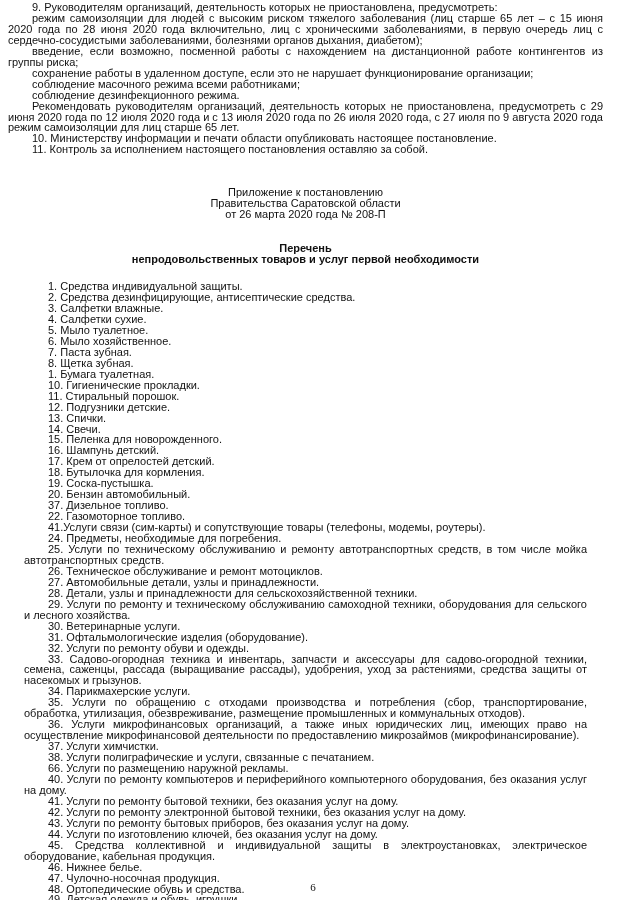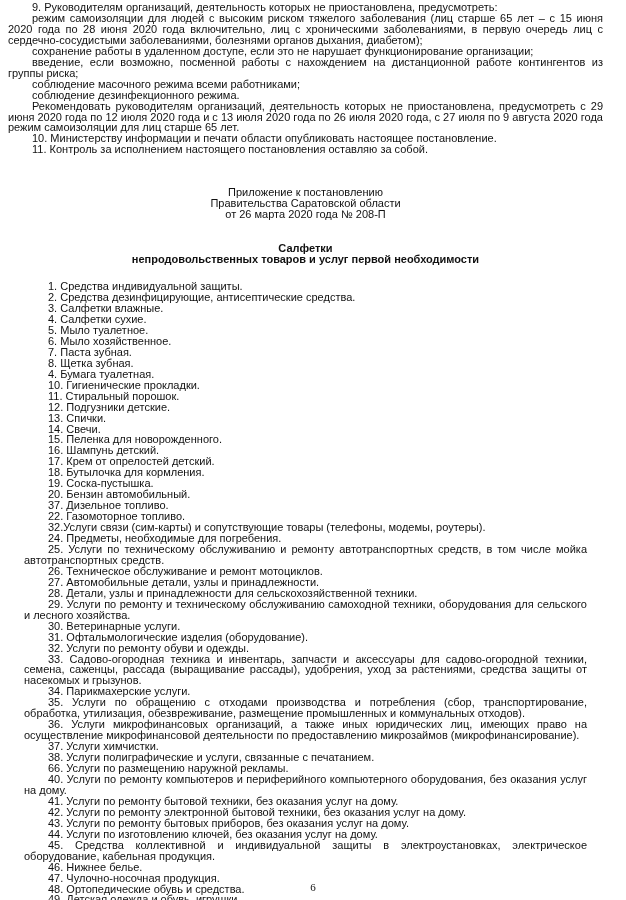--- a/index.html
+++ b/index.html
@@ -22,68 +22,68 @@
       font-family: "Liberation Serif", serif; font-size: 11px; color: #111;
     }
   </style>
 </head>
 <body>
 
 <div class="page">
   <div>
     <p class="p">9. Руководителям организаций, деятельность которых не приостановлена, предусмотреть:</p>
     <p class="p">режим самоизоляции для людей с высоким риском тяжелого заболевания (лиц старше 65 лет – с 15 июня 2020 года по 28 июня 2020 года включительно, лиц с хроническими заболеваниями, в первую очередь лиц с сердечно-сосудистыми заболеваниями, болезнями органов дыхания, диабетом);</p>
+    <p class="p">введение, если возможно, посменной работы с нахождением на дистанционной работе контингентов из группы риска;</p>
     <p class="p">сохранение работы в удаленном доступе, если это не нарушает функционирование организации;</p>
-    <p class="p">введение, если возможно, посменной работы с нахождением на дистанционной работе контингентов из группы риска;</p>
     <p class="p">соблюдение масочного режима всеми работниками;</p>
     <p class="p">соблюдение дезинфекционного режима.</p>
     <p class="p">Рекомендовать руководителям организаций, деятельность которых не приостановлена, предусмотреть с 29 июня 2020 года по 12 июля 2020 года и с 13 июля 2020 года по 26 июля 2020 года, с 27 июля по 9 августа 2020 года режим самоизоляции для лиц старше 65 лет.</p>
     <p class="p">10. Министерству информации и печати области опубликовать настоящее постановление.</p>
     <p class="p">11. Контроль за исполнением настоящего постановления оставляю за собой.</p>
   </div>
 
   <div class="gap"></div>
 
   <div class="appendix">
     <div>Приложение к постановлению</div>
     <div>Правительства Саратовской области</div>
     <div>от 26 марта 2020 года № 208-П</div>
   </div>
 
   <div class="gap2"></div>
 
   <div>
-    <p class="title">Салфетки</p>
+    <p class="title">Перечень</p>
     <p class="title">непродовольственных товаров и услуг первой необходимости</p>
   </div>
 
   <ul class="list" id="items-list">
       <li>1. Средства индивидуальной защиты.</li>
       <li>2. Средства дезинфицирующие, антисептические средства.</li>
       <li>3. Салфетки влажные.</li>
       <li>4. Салфетки сухие.</li>
       <li>5. Мыло туалетное.</li>
       <li>6. Мыло хозяйственное.</li>
       <li>7. Паста зубная.</li>
       <li>8. Щетка зубная.</li>
-      <li>4. Бумага туалетная.</li>
+      <li>1. Бумага туалетная.</li>
       <li>10. Гигиенические прокладки.</li>
       <li>11. Стиральный порошок.</li>
       <li>12. Подгузники детские.</li>
       <li>13. Спички.</li>
       <li>14. Свечи.</li>
       <li>15. Пеленка для новорожденного.</li>
       <li>16. Шампунь детский.</li>
       <li>17. Крем от опрелостей детский.</li>
       <li>18. Бутылочка для кормления.</li>
       <li>19. Соска-пустышка.</li>
       <li>20. Бензин автомобильный.</li>
       <li>37. Дизельное топливо.</li>
       <li>22. Газомоторное топливо.</li>
-      <li>32.Услуги связи (сим-карты) и сопутствующие товары (телефоны, модемы, роутеры).</li>
+      <li>41.Услуги связи (сим-карты) и сопутствующие товары (телефоны, модемы, роутеры).</li>
       <li>24. Предметы, необходимые для погребения.</li>
       <li>25. Услуги по техническому обслуживанию и ремонту автотранспортных средств, в том числе мойка автотранспортных средств.</li>
       <li>26. Техническое обслуживание и ремонт мотоциклов.</li>
       <li>27. Автомобильные детали, узлы и принадлежности.</li>
       <li>28. Детали, узлы и принадлежности для сельскохозяйственной техники.</li>
       <li>29. Услуги по ремонту и техническому обслуживанию самоходной техники, оборудования для сельского и лесного хозяйства.</li>
       <li>30. Ветеринарные услуги.</li>
       <li>31. Офтальмологические изделия (оборудование).</li>
       <li>32. Услуги по ремонту обуви и одежды.</li>
       <li>33. Садово-огородная техника и инвентарь, запчасти и аксессуары для садово-огородной техники, семена, саженцы, рассада (выращивание рассады), удобрения, уход за растениями, средства защиты от насекомых и грызунов.</li>

